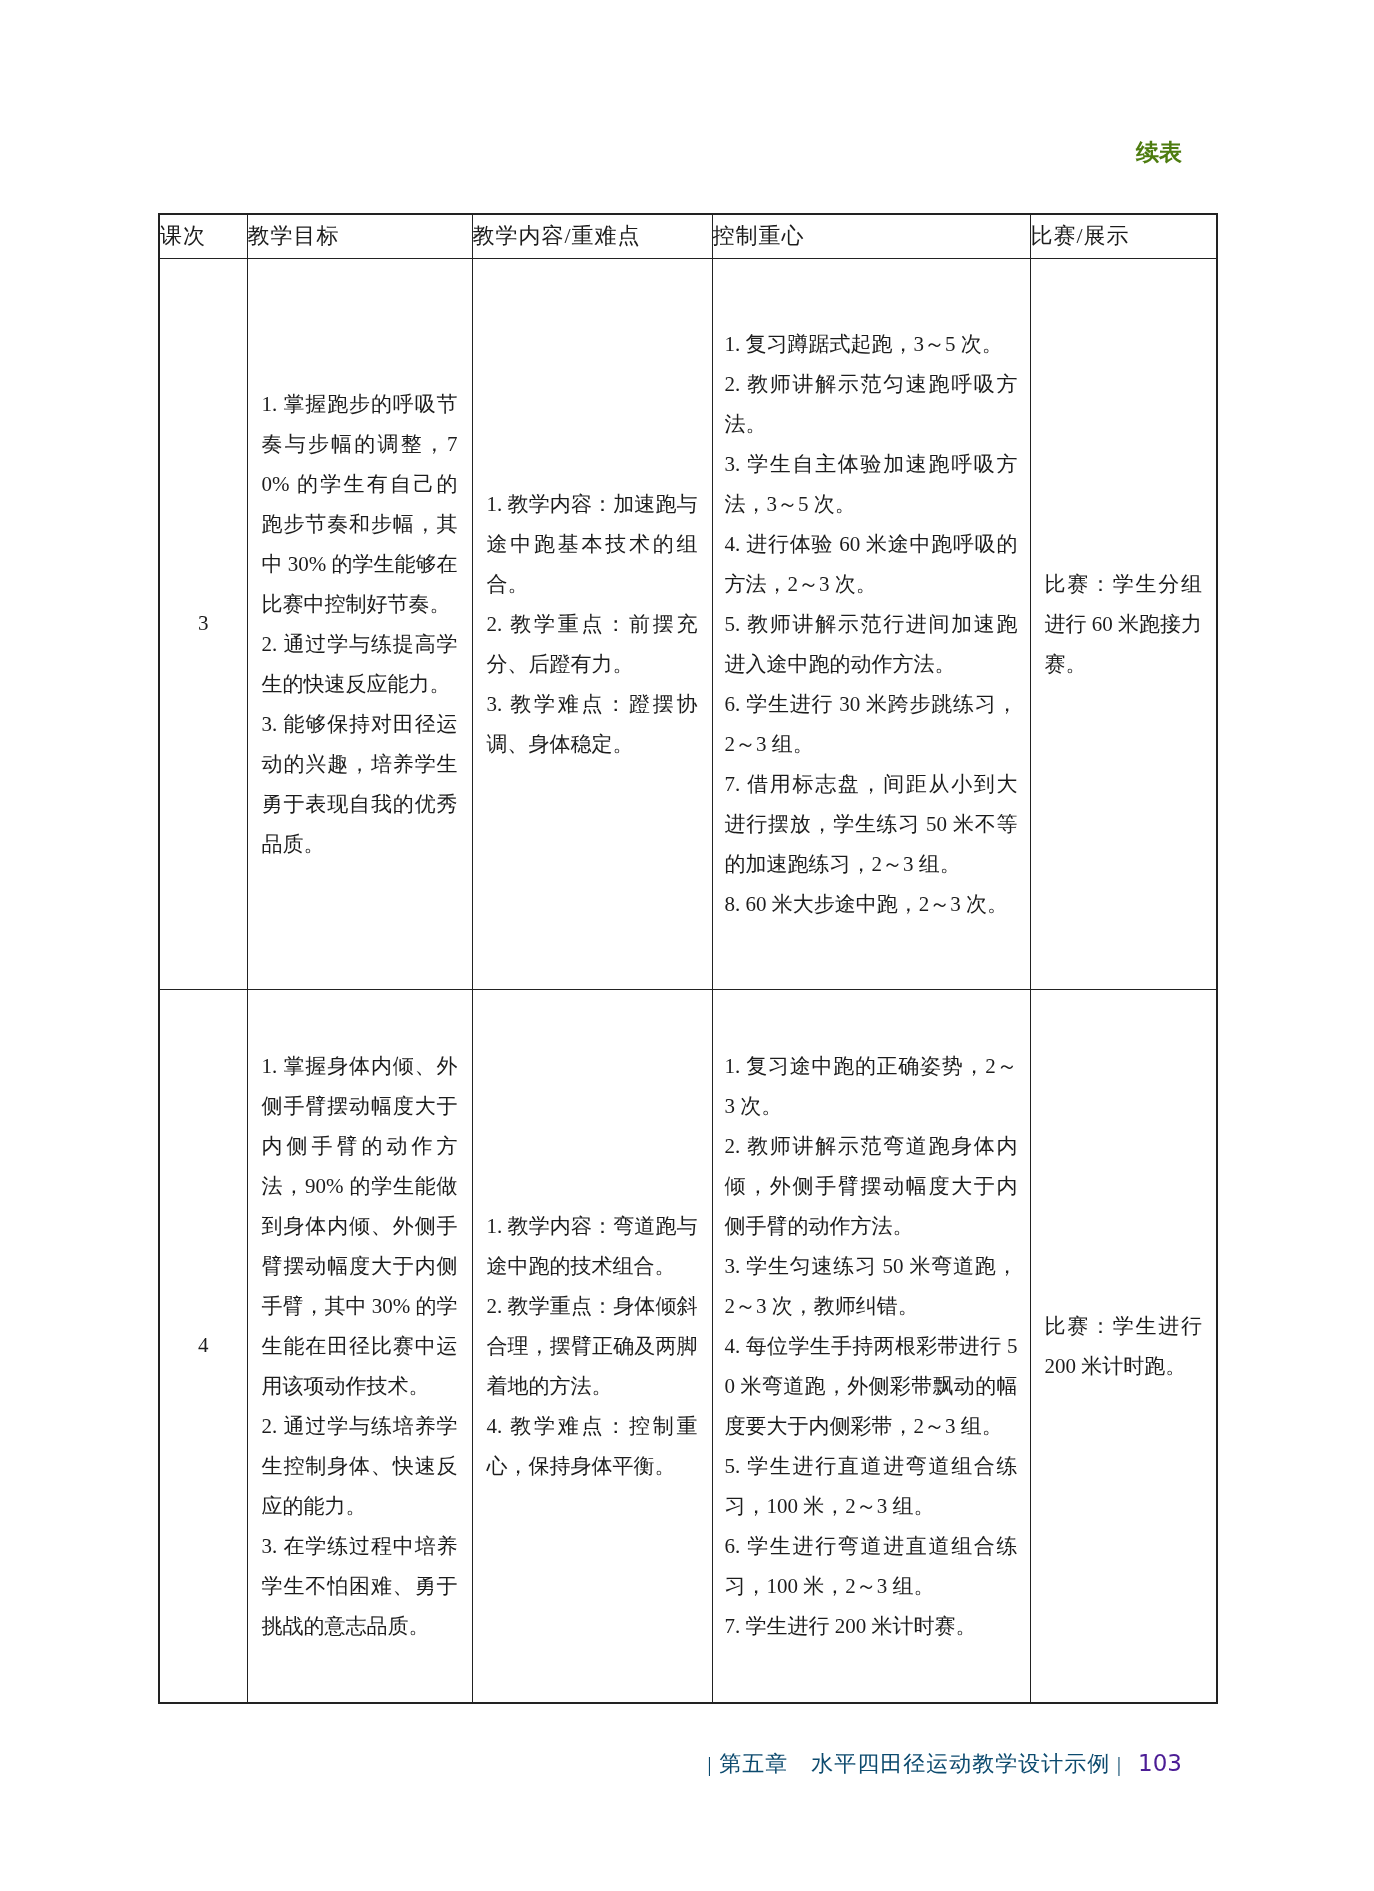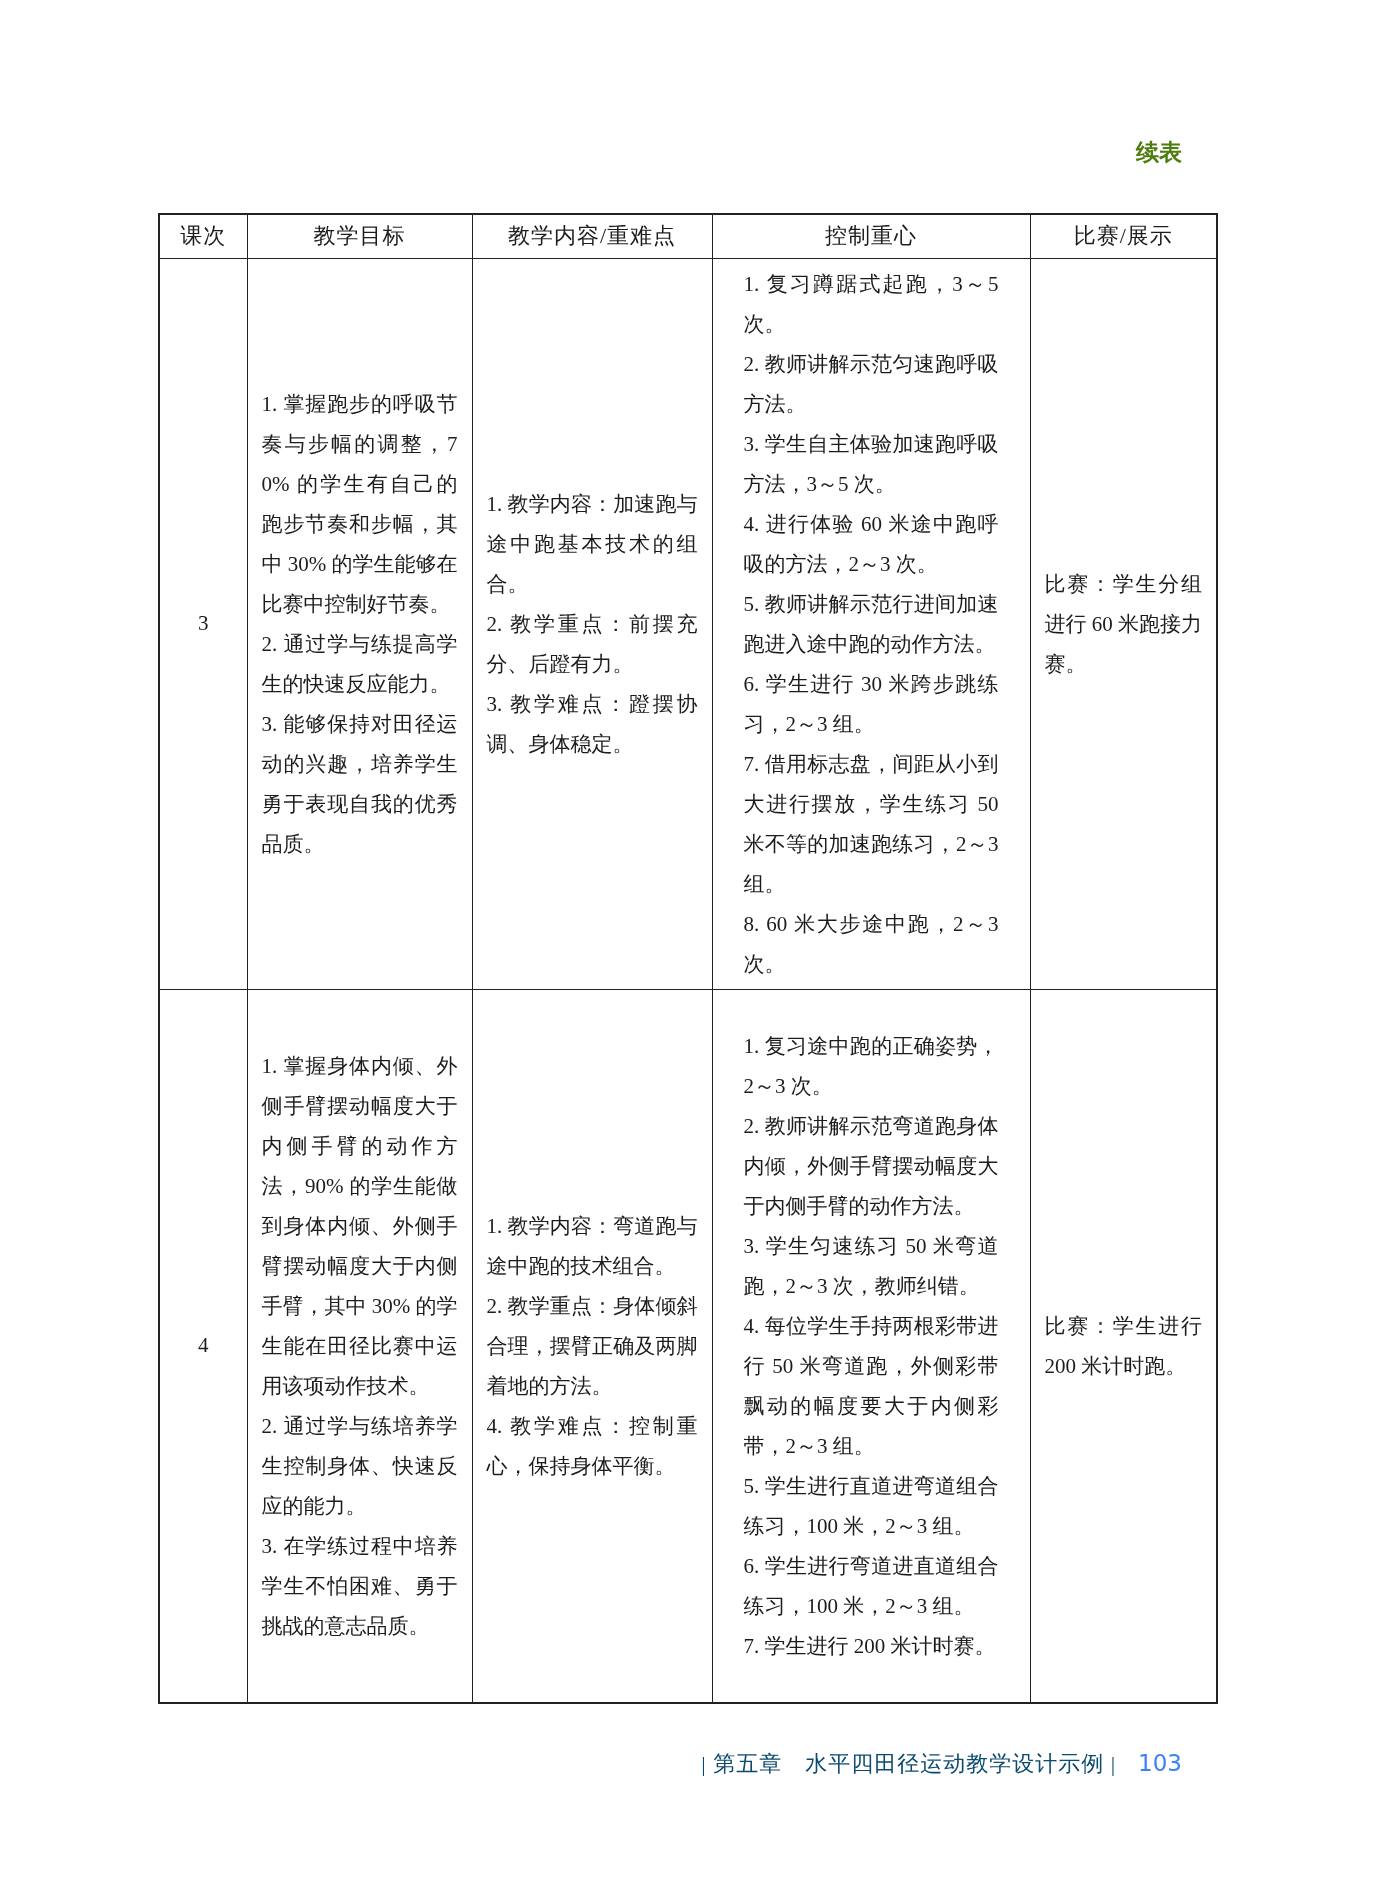--- a/index.html
+++ b/index.html
@@ -27,29 +27,29 @@
     border: 2px solid #222;
   }
   .schedule th, .schedule td {
     border: 1px solid #222;
     vertical-align: middle;
   }
   .schedule th {
     font-weight: 400;
     font-size: 22px;
     height: 44px;
-    text-align: center;
+    text-align: left;
     letter-spacing: 1px;
   }
   .schedule td { font-size: 21px; }
   .row-3 td { height: 731px; }
   .row-4 td { height: 714px; }
   .lesson-cell { text-align: center; font-size: 21px; }
   .cell-inner { padding: 0 14px; }
-  .methods-cell .cell-inner { padding: 0 31px; }
+  .methods-cell .cell-inner { padding: 0 12px; }
   .para {
     text-align: justify;
     text-align-last: left;
     line-height: 40px;
     word-break: break-all;
   }
   .page-footer {
     position: absolute;
     top: 1749px; right: 192px;
     display: flex;
@@ -58,22 +58,22 @@
   }
   .page-footer .chapter-ref {
     font-family: "Liberation Serif", "DejaVu Serif", serif;
     font-size: 22px;
     color: #0c4a6e;
     letter-spacing: 1px;
   }
   .page-footer .page-number {
     font-family: "DejaVu Sans", "Liberation Sans", sans-serif;
     font-size: 23px;
-    color: #3b82f6;
-    margin-left: 22px;
+    color: #4c1d95;
+    margin-left: 16px;
   }
 </style>
 </head>
 <body>
 
 <div class="continued-label">续表</div>
 
 <table class="schedule">
   <colgroup>
     <col style="width:88px">

